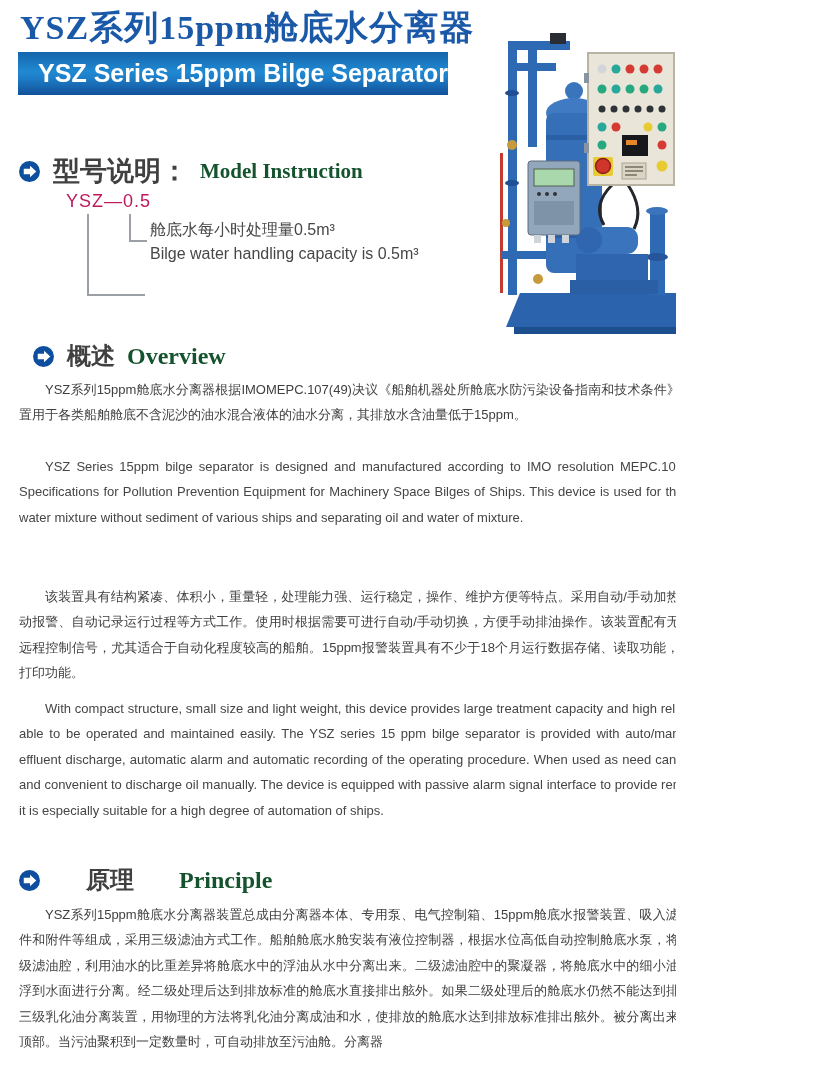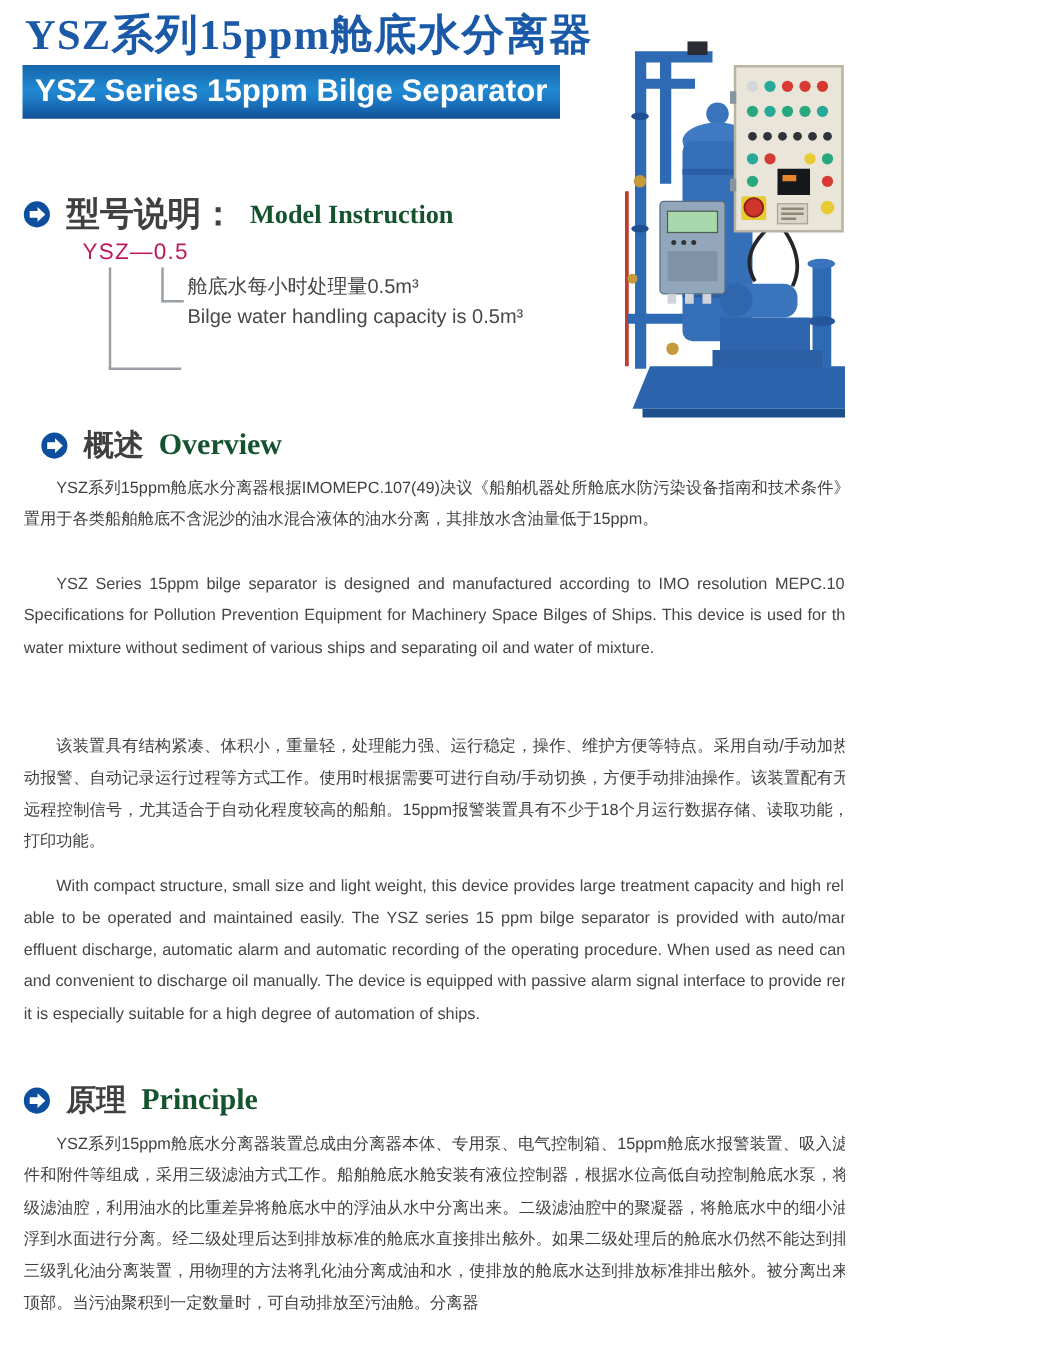--- a/index.html
+++ b/index.html
@@ -11,21 +11,21 @@
   }
   .page-title {
     position:absolute; left:20px; top:5px;
     font-family:"Liberation Serif", serif;
     font-weight:bold; font-size:34px; letter-spacing:1px;
     color:#1a58a8; white-space:nowrap;
   }
   .banner {
     position:absolute; left:18px; top:52px; width:430px; height:43px;
     background:linear-gradient(180deg,#1565ab 0%, #2089d2 45%, #1e7ec8 60%, #11529a 100%);
-    display:flex; align-items:center; justify-content:center;
+    display:flex; align-items:center; justify-content:flex-end;
   }
   .banner span {
     color:#ffffff; font-weight:bold; font-size:25px; white-space:nowrap;
     font-family:"Liberation Sans", sans-serif;
   }
   .sec-head { position:absolute; display:flex; align-items:center; }
   .sec-head .bullet { width:23px; height:23px; margin-right:12px; flex:0 0 auto; }
   .h-zh { font-weight:bold; color:#404040; font-family:"Liberation Sans", sans-serif; }
   .h-en { font-weight:bold; color:#14532d; font-family:"Liberation Serif", serif; margin-left:12px; }
   .model-head .h-zh { font-size:27px; }
@@ -256,21 +256,21 @@
     </svg>
     <span class="h-zh">概述</span>
     <span class="h-en">Overview</span>
   </div>
 
   <p class="para zh" style="top:377px;">YSZ系列15ppm舱底水分离器根据IMOMEPC.107(49)决议《船舶机器处所舱底水防污染设备指南和技术条件》的规定设计制造。该装置用于各类船舶舱底不含泥沙的油水混合液体的油水分离，其排放水含油量低于15ppm。</p>
   <p class="para en" style="top:454px;">YSZ Series 15ppm bilge separator is designed and manufactured according to IMO resolution MEPC.107 (49), Guidelines and Specifications for Pollution Prevention Equipment for Machinery Space Bilges of Ships. This device is used for the treatment of bilge oil-water mixture without sediment of various ships and separating oil and water of mixture.</p>
   <p class="para zh" style="top:584px;">该装置具有结构紧凑、体积小，重量轻，处理能力强、运行稳定，操作、维护方便等特点。采用自动/手动加热、自动排油、排水，自动报警、自动记录运行过程等方式工作。使用时根据需要可进行自动/手动切换，方便手动排油操作。该装置配有无源报警信号接口以提供远程控制信号，尤其适合于自动化程度较高的船舶。15ppm报警装置具有不少于18个月运行数据存储、读取功能，也可以按客户要求配置打印功能。</p>
   <p class="para en" style="top:696px;">With compact structure, small size and light weight, this device provides large treatment capacity and high reliability, as well as being able to be operated and maintained easily. The YSZ series 15 ppm bilge separator is provided with auto/manual heating, automatic effluent discharge, automatic alarm and automatic recording of the operating procedure. When used as need can be auto/manual switch and convenient to discharge oil manually. The device is equipped with passive alarm signal interface to provide remote control signal, and it is especially suitable for a high degree of automation of ships.</p>
 
-  <div class="sec-head body-head" style="left:18px; top:864px;">
+  <div class="sec-head body-head" style="left:18px; top:864px;gap:33px;">
     <svg class="bullet" viewBox="0 0 22 22" aria-hidden="true">
       <circle cx="11" cy="11" r="10" fill="#0d4f9e"></circle>
       <polygon points="5.5,8.4 11.5,8.4 11.5,5.4 17.5,11 11.5,16.6 11.5,13.6 5.5,13.6" fill="#ffffff"></polygon>
     </svg>
     <span class="h-zh">原理</span>
     <span class="h-en">Principle</span>
   </div>
 
   <p class="para zh" style="top:902px;">YSZ系列15ppm舱底水分离器装置总成由分离器本体、专用泵、电气控制箱、15ppm舱底水报警装置、吸入滤器组件及其他管路、阀件和附件等组成，采用三级滤油方式工作。船舶舱底水舱安装有液位控制器，根据水位高低自动控制舱底水泵，将舱底水泵入分离器的一级滤油腔，利用油水的比重差异将舱底水中的浮油从水中分离出来。二级滤油腔中的聚凝器，将舱底水中的细小油粒聚凝粗化使其分离漂浮到水面进行分离。经二级处理后达到排放标准的舱底水直接排出舷外。如果二级处理后的舱底水仍然不能达到排放标准，则自动开启第三级乳化油分离装置，用物理的方法将乳化油分离成油和水，使排放的舱底水达到排放标准排出舷外。被分离出来的污油聚积在滤油腔的顶部。当污油聚积到一定数量时，可自动排放至污油舱。分离器</p>
 

